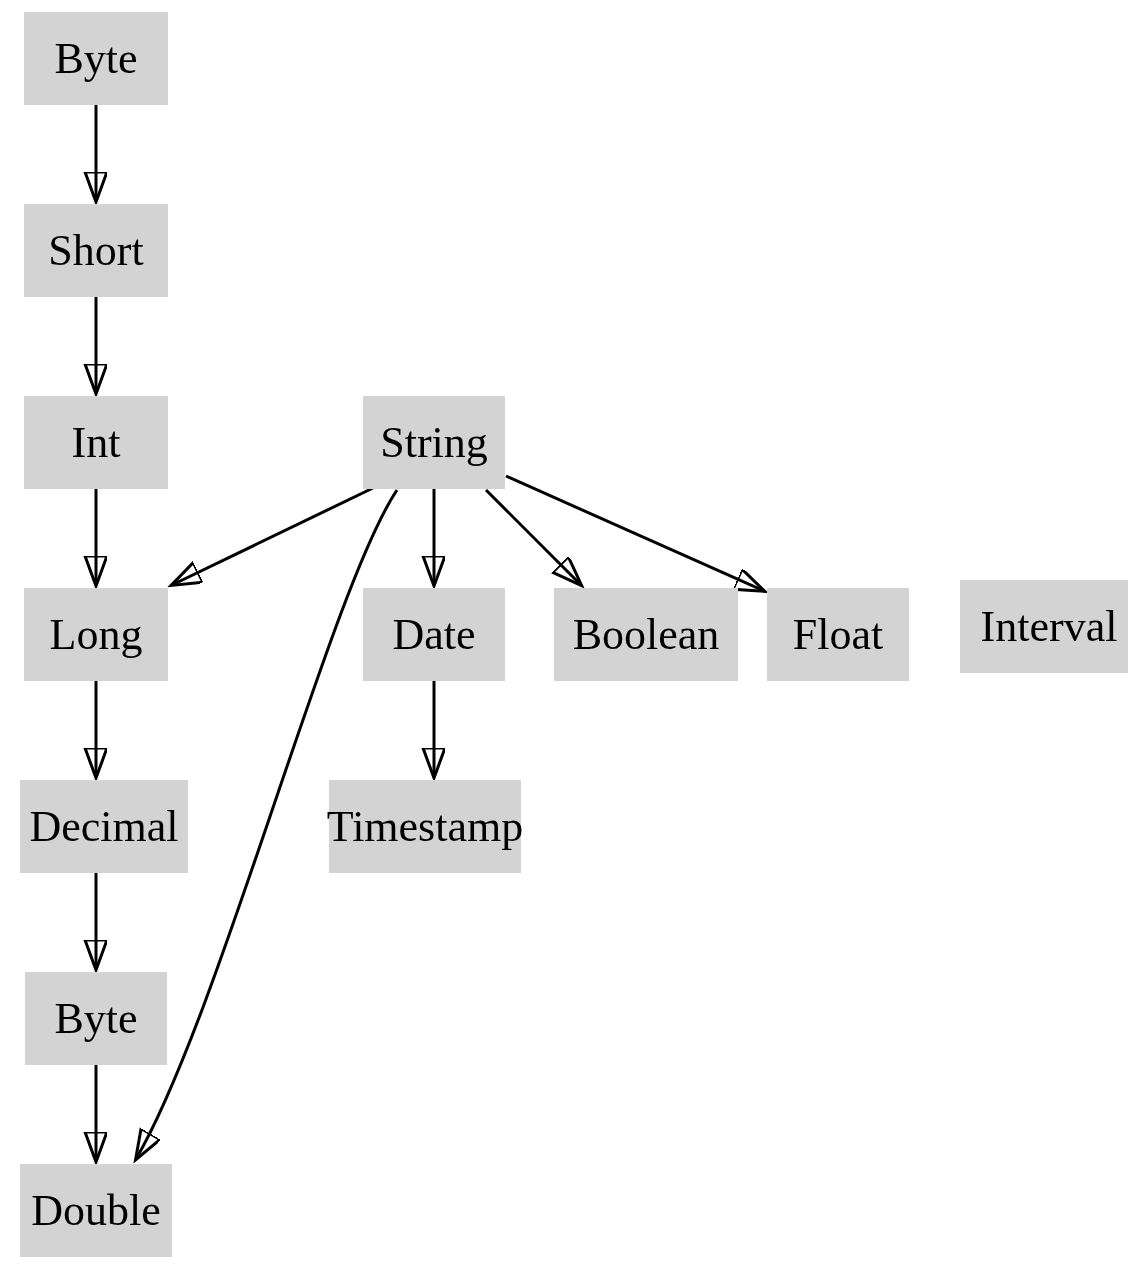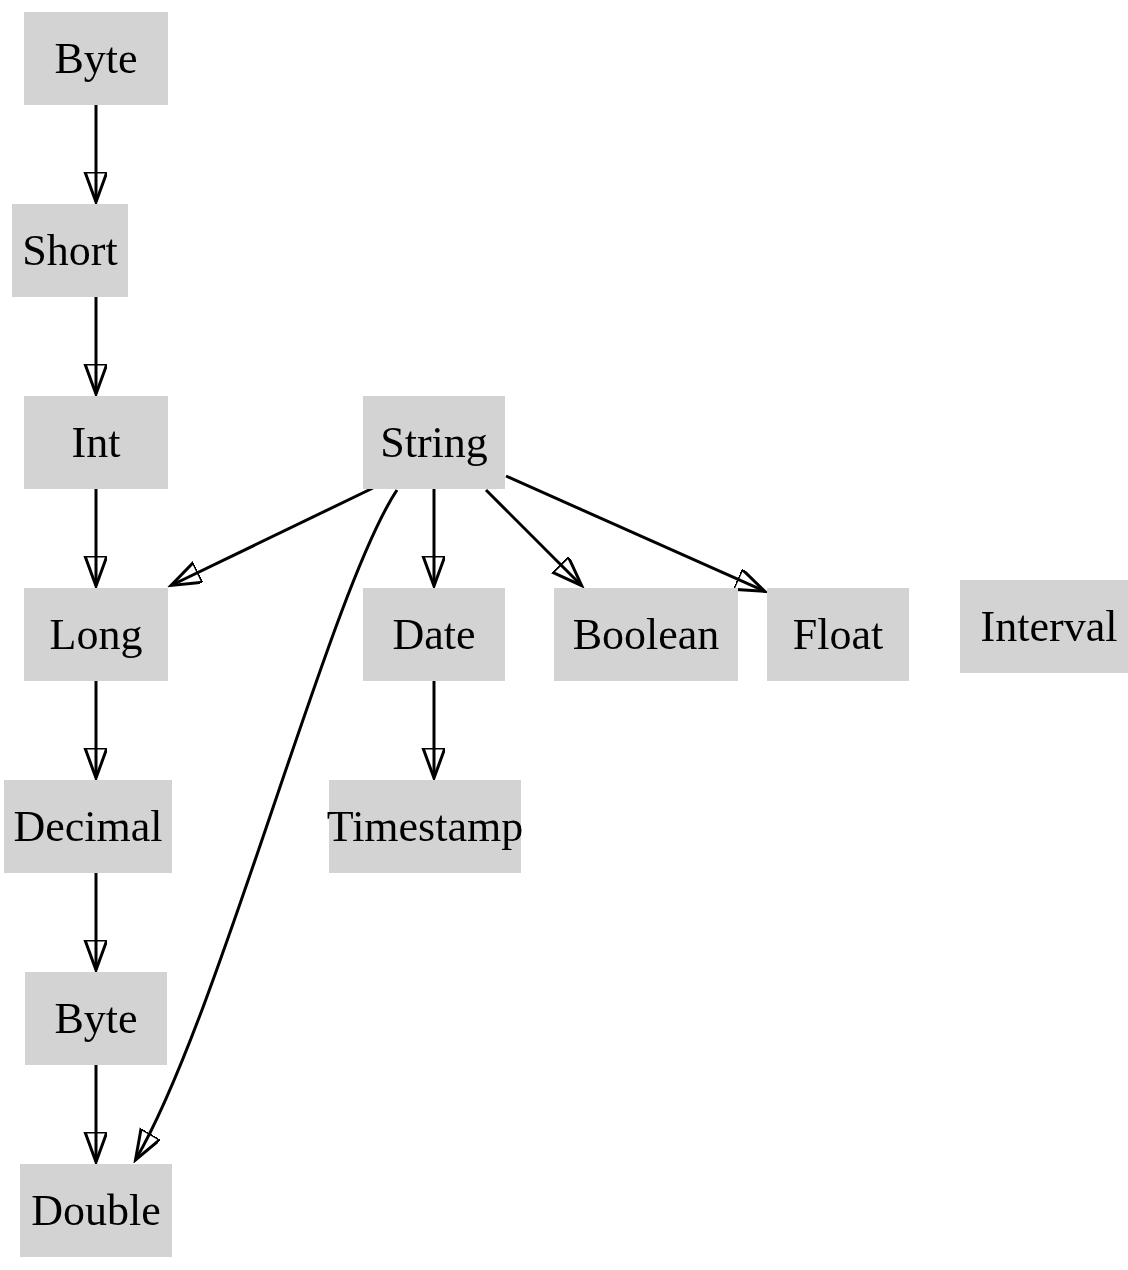--- a/index.html
+++ b/index.html
@@ -61,21 +61,21 @@
     <path d="M373,488 L172,585" marker-end="url(#arrowhead)"></path>
     <path d="M486,490 L581,585" marker-end="url(#arrowhead)"></path>
     <path d="M506,476 L764,591" marker-end="url(#arrowhead)"></path>
     <path d="M397,490 C330,590 220,1015 136,1159" marker-end="url(#arrowhead)"></path>
   </svg>
 
   <div class="node" style="left:24px;  top:12px;   width:144px; height:93px">
     <span>Byte</span>
   </div>
 
-  <div class="node" style="left:12px;  top:204px;  width:116px; height:93px">
+  <div class="node" style="left:24px;  top:204px;  width:144px; height:93px">
     <span>Short</span>
   </div>
 
   <div class="node" style="left:24px;  top:396px;  width:144px; height:93px">
     <span>Int</span>
   </div>
 
   <div class="node" style="left:363px; top:396px;  width:142px; height:93px">
     <span>String</span>
   </div>
@@ -93,21 +93,21 @@
   </div>
 
   <div class="node" style="left:767px; top:588px;  width:142px; height:93px">
     <span>Float</span>
   </div>
 
   <div class="node" style="left:960px; top:580px;  width:178px; height:93px">
     <span>Interval</span>
   </div>
 
-  <div class="node" style="left:4px;  top:780px;  width:168px; height:93px">
+  <div class="node" style="left:20px;  top:780px;  width:168px; height:93px">
     <span>Decimal</span>
   </div>
 
   <div class="node" style="left:329px; top:780px;  width:192px; height:93px">
     <span>Timestamp</span>
   </div>
 
   <div class="node" style="left:25px;  top:972px;  width:142px; height:93px">
     <span>Byte</span>
   </div>

